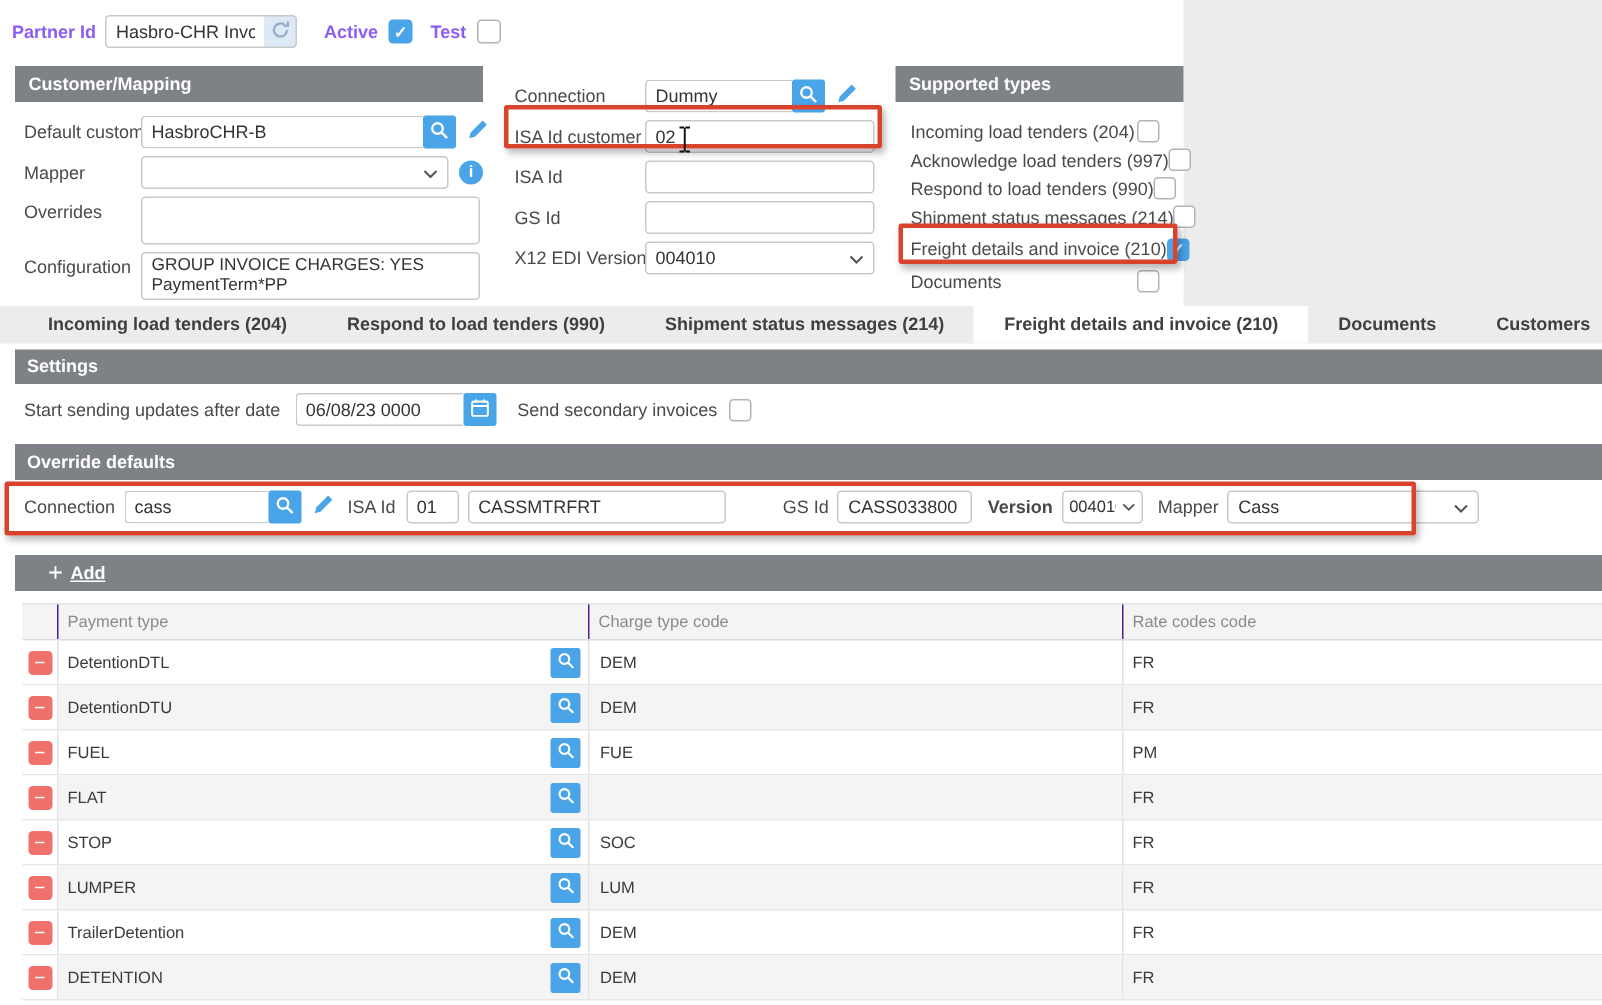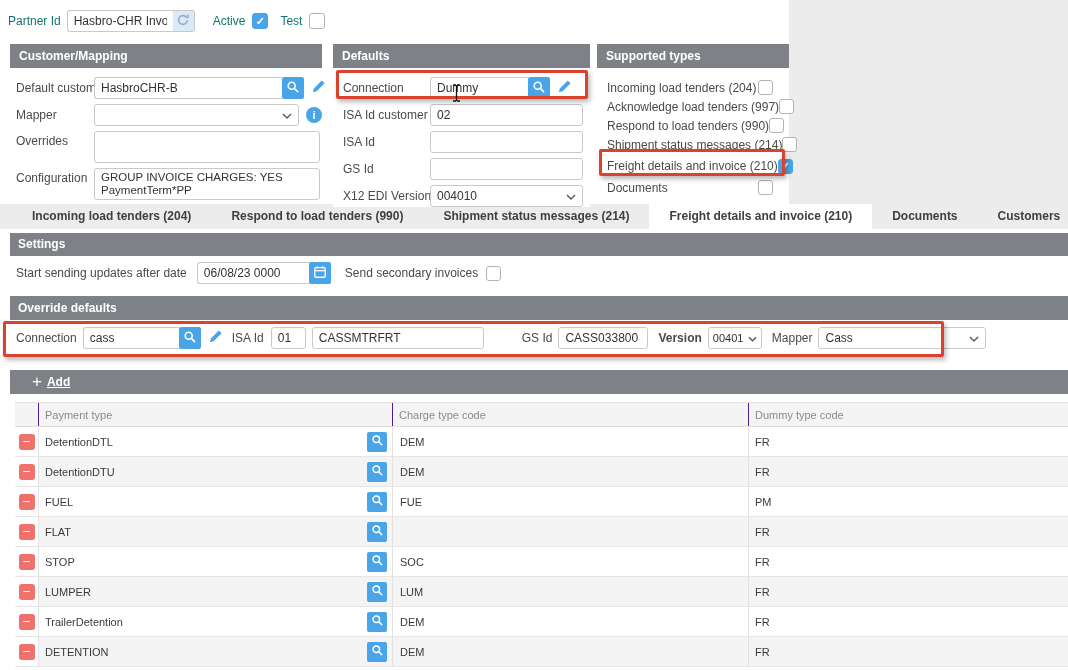--- a/index.html
+++ b/index.html
@@ -6,21 +6,21 @@
   html,body { background:#fff; }
   body { font-family: "Liberation Sans", sans-serif; font-size:12px; color:#444; }
   .app { position:relative; width:1068px; height:670px; overflow:hidden; background:#fff; }
 
   
   .bg-right { position:absolute; left:789px; top:0; width:279px; height:204px; background:#ececec; }
   .tabstrip-bg { position:absolute; left:0; top:204px; width:1068px; height:25px; background:#ececec; }
 
   
   .lbl { color:#4a4a4a; white-space:nowrap; }
-  .lbl.b { font-weight:normal; color:#0f766e; }
+  .lbl.b { font-weight:bold; color:#8b5cf6; }
   input.fld, .fakearea, .selectbox {
     border:1px solid #c9c9c9; border-radius:3px; background:#fff; color:#333;
     font-family:"Liberation Sans",sans-serif; font-size:12px; height:22px; padding:0 6px; outline:none;
   }
   .igroup { display:flex; align-items:stretch; }
   .igroup input.fld { border-radius:3px 0 0 3px; border-right:none; }
   .sbtn { width:22px; height:22px; background:#4aa4e8; border:none; border-radius:2px;
           display:flex; align-items:center; justify-content:center; cursor:pointer; flex:0 0 auto; }
   .pencil-btn { background:none; border:none; margin-left:7px; cursor:pointer; display:flex; align-items:center; }
   .checkbox { width:16px; height:16px; border:1px solid #b3b3b3; border-radius:3px; background:#fff;
@@ -177,21 +177,20 @@
       </div>
       <div class="frow top">
         <span class="lbl" style="padding-top:3px;">Configuration</span>
         <div class="fakearea" style="width:226px; min-height:30px;">GROUP INVOICE CHARGES: YES
 PaymentTerm*PP</div>
       </div>
     </div>
   </div>
 
   <div class="panel" id="panel-defaults">
-    <div class="panel-header">Defaults</div>
     <div class="panel-body">
       <div class="frow">
         <span class="lbl">Connection</span>
         <div class="igroup">
           <input class="fld" style="width: 98px;" value="Dummy">
           <button class="sbtn">
             <span>
               <svg width="14" height="14" viewBox="0 0 16 16">
                   <circle cx="6.5" cy="6.5" r="4" fill="none" stroke="#fff" stroke-width="1.8"></circle>
                   <line x1="9.6" y1="9.6" x2="13.3" y2="13.3" stroke="#fff" stroke-width="1.8" stroke-linecap="round"></line>
@@ -346,21 +345,21 @@
   <div class="section-bar" id="bar-payment">
     <span class="plus-icon"></span>
     <span class="add-link">Add</span>
   </div>
 
   <div class="ptable">
     <div class="t-head">
       <div></div>
       <div>Payment type</div>
       <div>Charge type code</div>
-      <div>Dummy type code</div>
+      <div>Rate codes code</div>
     </div>
     <div class="t-body">
       <div class="t-row">
         <div class="c-del">
             <button class="minus-btn">
               <span></span>
             </button>
           </div>
         <div class="c-pay">
             <span>DetentionDTL</span>

